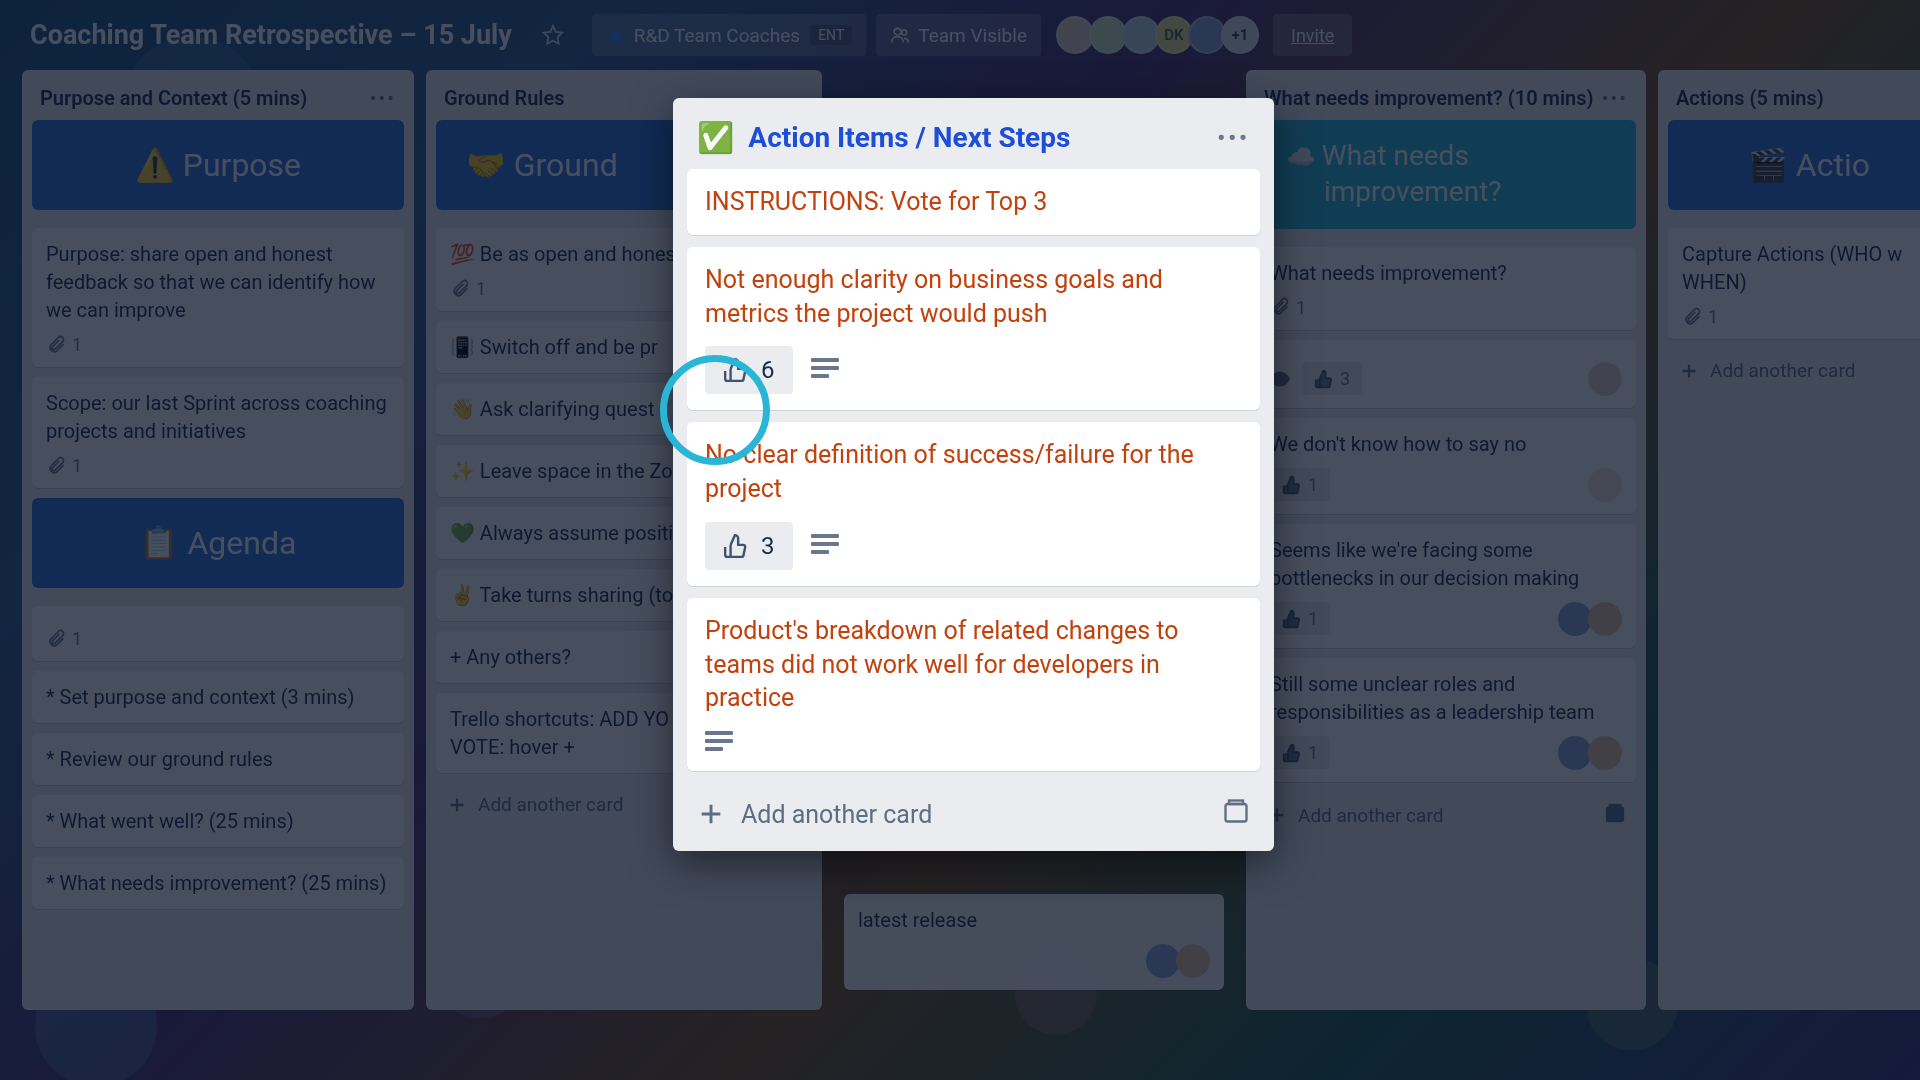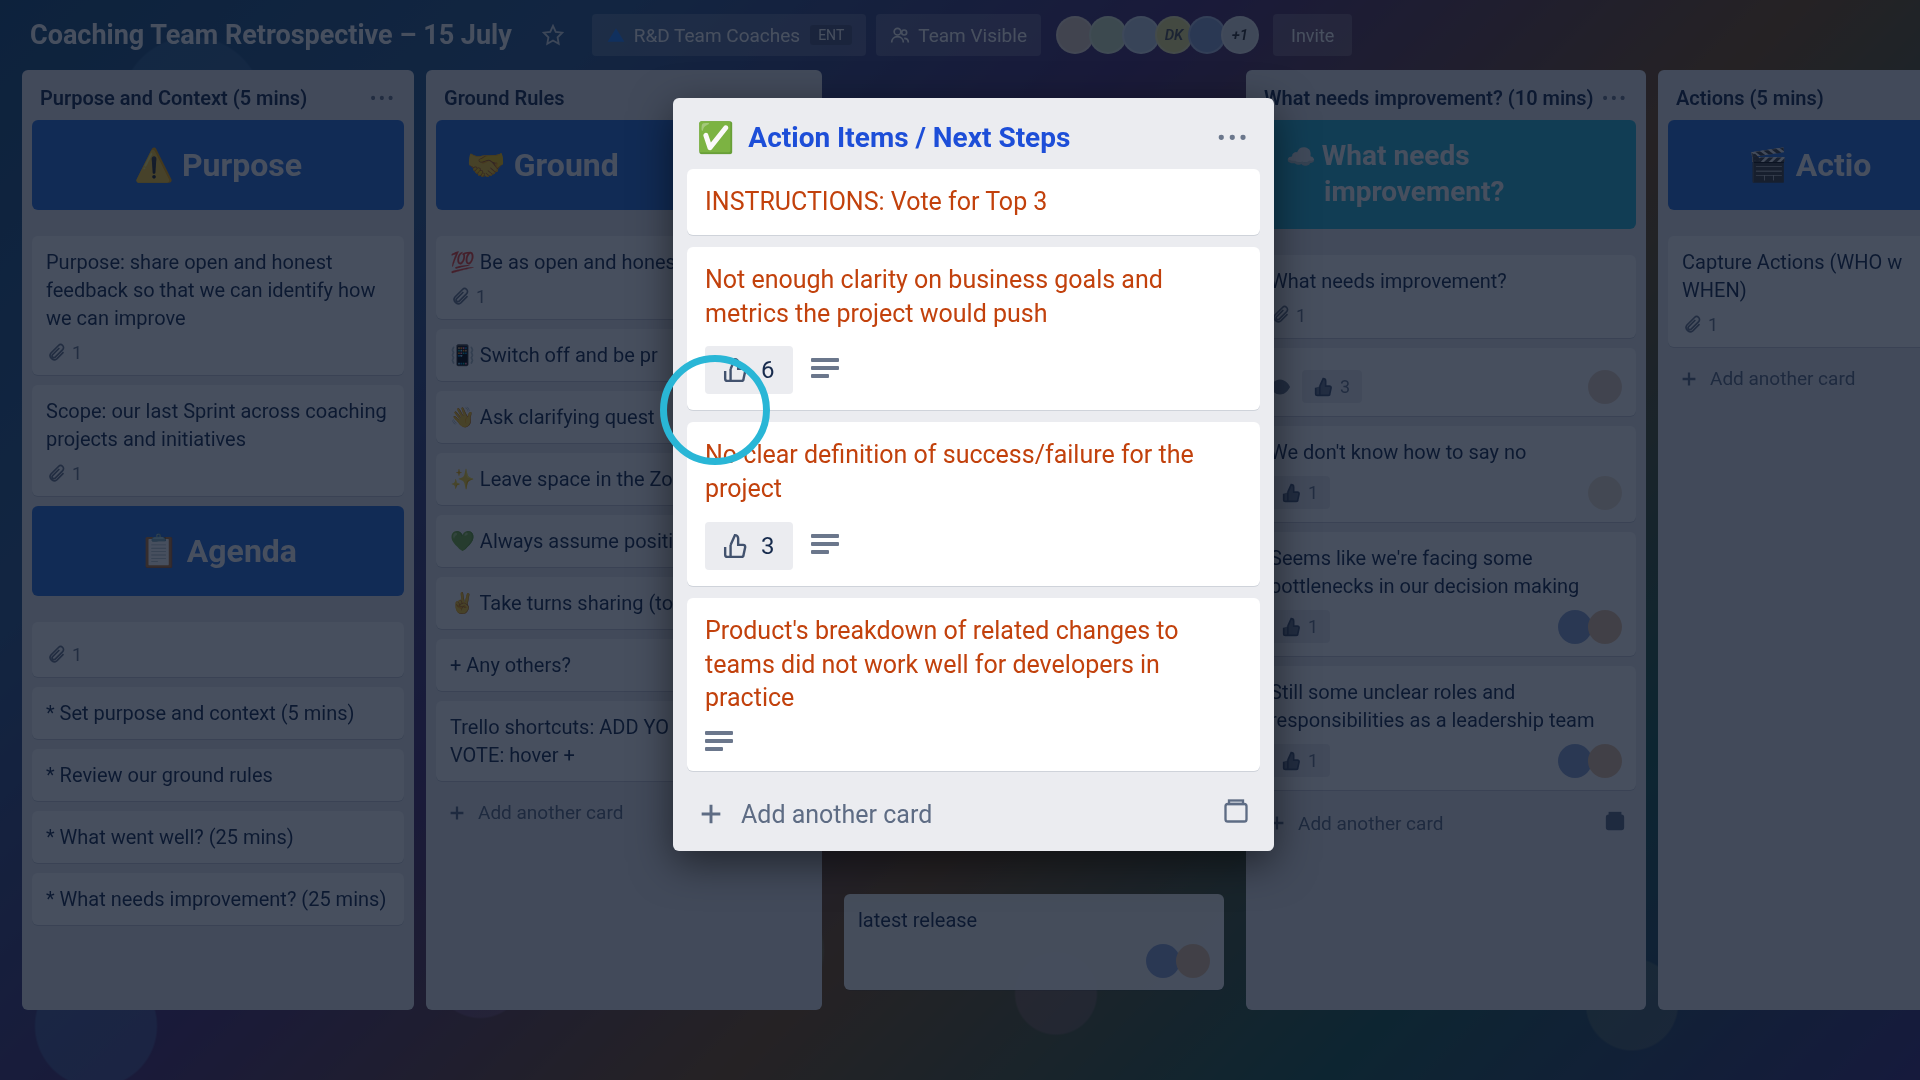--- a/index.html
+++ b/index.html
@@ -7,30 +7,30 @@
 .bg-bokeh { position: absolute; inset: 0; background-image: radial-gradient(circle at 5% 95%, rgba(100,200,255,0.25) 60px, transparent 62px), radial-gradient(circle at 15% 85%, rgba(255,200,100,0.2) 50px, transparent 52px), radial-gradient(circle at 25% 90%, rgba(200,150,255,0.2) 45px, transparent 47px), radial-gradient(circle at 40% 88%, rgba(150,255,200,0.15) 55px, transparent 57px), radial-gradient(circle at 55% 92%, rgba(255,150,200,0.2) 40px, transparent 42px), radial-gradient(circle at 70% 87%, rgba(100,255,255,0.2) 50px, transparent 52px), radial-gradient(circle at 85% 93%, rgba(255,255,150,0.15) 45px, transparent 47px), radial-gradient(circle at 95% 88%, rgba(200,100,255,0.2) 55px, transparent 57px), radial-gradient(circle at 10% 10%, rgba(150,200,255,0.15) 70px, transparent 72px), radial-gradient(circle at 90% 15%, rgba(255,180,120,0.15) 60px, transparent 62px); }
 .dim-overlay { position: absolute; inset: 0; background: rgba(10, 20, 40, 0.75); z-index: 5; }
 .board-header { position: absolute; top: 0; left: 0; right: 8px; height: 70px; display: flex; align-items: center; padding: 0 30px; color: #fff; z-index: 3; }
 .board-title { font-size: 27px; font-weight: 700; margin-right: 20px; }
 .header-star { width: 42px; height: 42px; border-radius: 4px; display: flex; align-items: center; justify-content: center; margin-right: 18px; }
 .header-star svg { width: 22px; height: 22px; fill: none; stroke: rgba(255,255,255,0.8); stroke-width: 2; }
 .header-chip { background: rgba(255,255,255,0.2); height: 42px; border-radius: 4px; display: flex; align-items: center; padding: 0 14px; margin-right: 10px; font-size: 19px; color: #fff; }
 .header-chip.team svg { width: 20px; height: 20px; margin-right: 8px; fill: #2684ff; }
 .ent-badge { background: rgba(0,0,0,0.2); font-size: 14px; padding: 2px 8px; border-radius: 3px; margin-left: 10px; }
 .avatars { display: flex; margin-left: 10px; }
-.avatar { width: 38px; height: 38px; border-radius: 50%; margin-left: -5px; border: 2px solid rgba(255,255,255,0.3); display: flex; align-items: center; justify-content: center; font-size: 14px; font-weight: 600; color: #333; font-style: italic; }
+.avatar { width: 38px; height: 38px; border-radius: 50%; margin-left: -5px; border: 2px solid rgba(255,255,255,0.3); display: flex; align-items: center; justify-content: center; font-size: 14px; font-weight: 600; color: #333; }
 .avatar:nth-child(1){background:#e8d4c4}.avatar:nth-child(2){background:#d4e8c4}.avatar:nth-child(3){background:#c4d4e8}.avatar:nth-child(4){background:#f0e68c;color:#555;font-size:15px}.avatar:nth-child(5){background:#8ca4d4}.avatar-more{background:#dfe1e6;color:#333;font-size:15px}
-.invite-btn { background: rgba(255,255,255,0.2); color: #fff; border: none; height: 42px; padding: 0 18px; border-radius: 4px; font-size: 18px; margin-left: 14px; }
+.invite-btn { background: rgba(255,255,255,0.2); color: #fff; border: none; height: 42px; padding: 0 18px; border-radius: 4px; font-size: 18px; margin-left: 14px; text-decoration: underline; }
 .lists-container { position: absolute; top: 70px; left: 0; display: flex; gap: 12px; padding: 0 22px 22px; z-index: 3; }
 .list { background: #ebecf0; border-radius: 6px; width: 400px; padding: 10px; flex-shrink: 0; }
 .list-header { display: flex; justify-content: space-between; align-items: center; padding: 6px 8px 10px; }
 .list-title { font-size: 20px; font-weight: 600; color: #172b4d; }
 .list-menu { color: #6b778c; font-size: 20px; letter-spacing: 2px; }
 .card { background: #fff; border-radius: 6px; padding: 12px 14px; margin-bottom: 10px; box-shadow: 0 1px 0 rgba(9,30,66,0.15); }
-.card-cover { background: #2a6fdb; color: #fff; font-size: 32px; font-weight: 700; text-align: center; padding: 26px 10px; border-radius: 6px; margin-bottom: 26px; }
+.card-cover { background: #2a6fdb; color: #fff; font-size: 32px; font-weight: 400; text-align: center; padding: 26px 10px; border-radius: 6px; margin-bottom: 18px; }
 .card-cover.cyan { background: #29b6d6; padding: 18px 10px; font-size: 28px; text-align: left; padding-left: 30px; line-height: 1.3; }
 .card-text { font-size: 20px; color: #172b4d; line-height: 1.4; }
 .card-badges { display: flex; align-items: center; gap: 12px; margin-top: 10px; color: #6b778c; font-size: 18px; }
 .badge { display: flex; align-items: center; gap: 6px; }
 .badge svg { width: 20px; height: 20px; fill: #6b778c; }
 .vote-badge { background: #ebecf0; padding: 6px 12px; border-radius: 4px; }
 .small-avatar { width: 34px; height: 34px; border-radius: 50%; margin-left: auto; }
 .small-avatars { display: flex; gap: 4px; margin-left: auto; }
 .small-avatars .small-avatar { margin-left: -8px; }
 .add-card { display: flex; align-items: center; gap: 10px; padding: 10px; color: #5e6c84; font-size: 19px; cursor: pointer; }
@@ -132,21 +132,21 @@
       <div class="card-badges">
           <span class="badge">
             <svg viewBox="0 0 24 24">
               <path d="M21 11l-8 8a5 5 0 01-7-7l9-9a3.5 3.5 0 015 5l-9 9a2 2 0 01-3-3l8-8" fill="none" stroke="#6b778c" stroke-width="2"></path>
             </svg>
             <span>1</span>
           </span>
         </div>
     </div>
     <div class="card">
-        <div class="card-text">* Set purpose and context (5 mins)</div>
+        <div class="card-text">* Set purpose and context (3 mins)</div>
       </div>
     <div class="card">
         <div class="card-text">* Review our ground rules</div>
       </div>
     <div class="card">
         <div class="card-text">* What went well? (25 mins)</div>
       </div>
     <div class="card">
         <div class="card-text">* What needs improvement? (25 mins)</div>
       </div>

